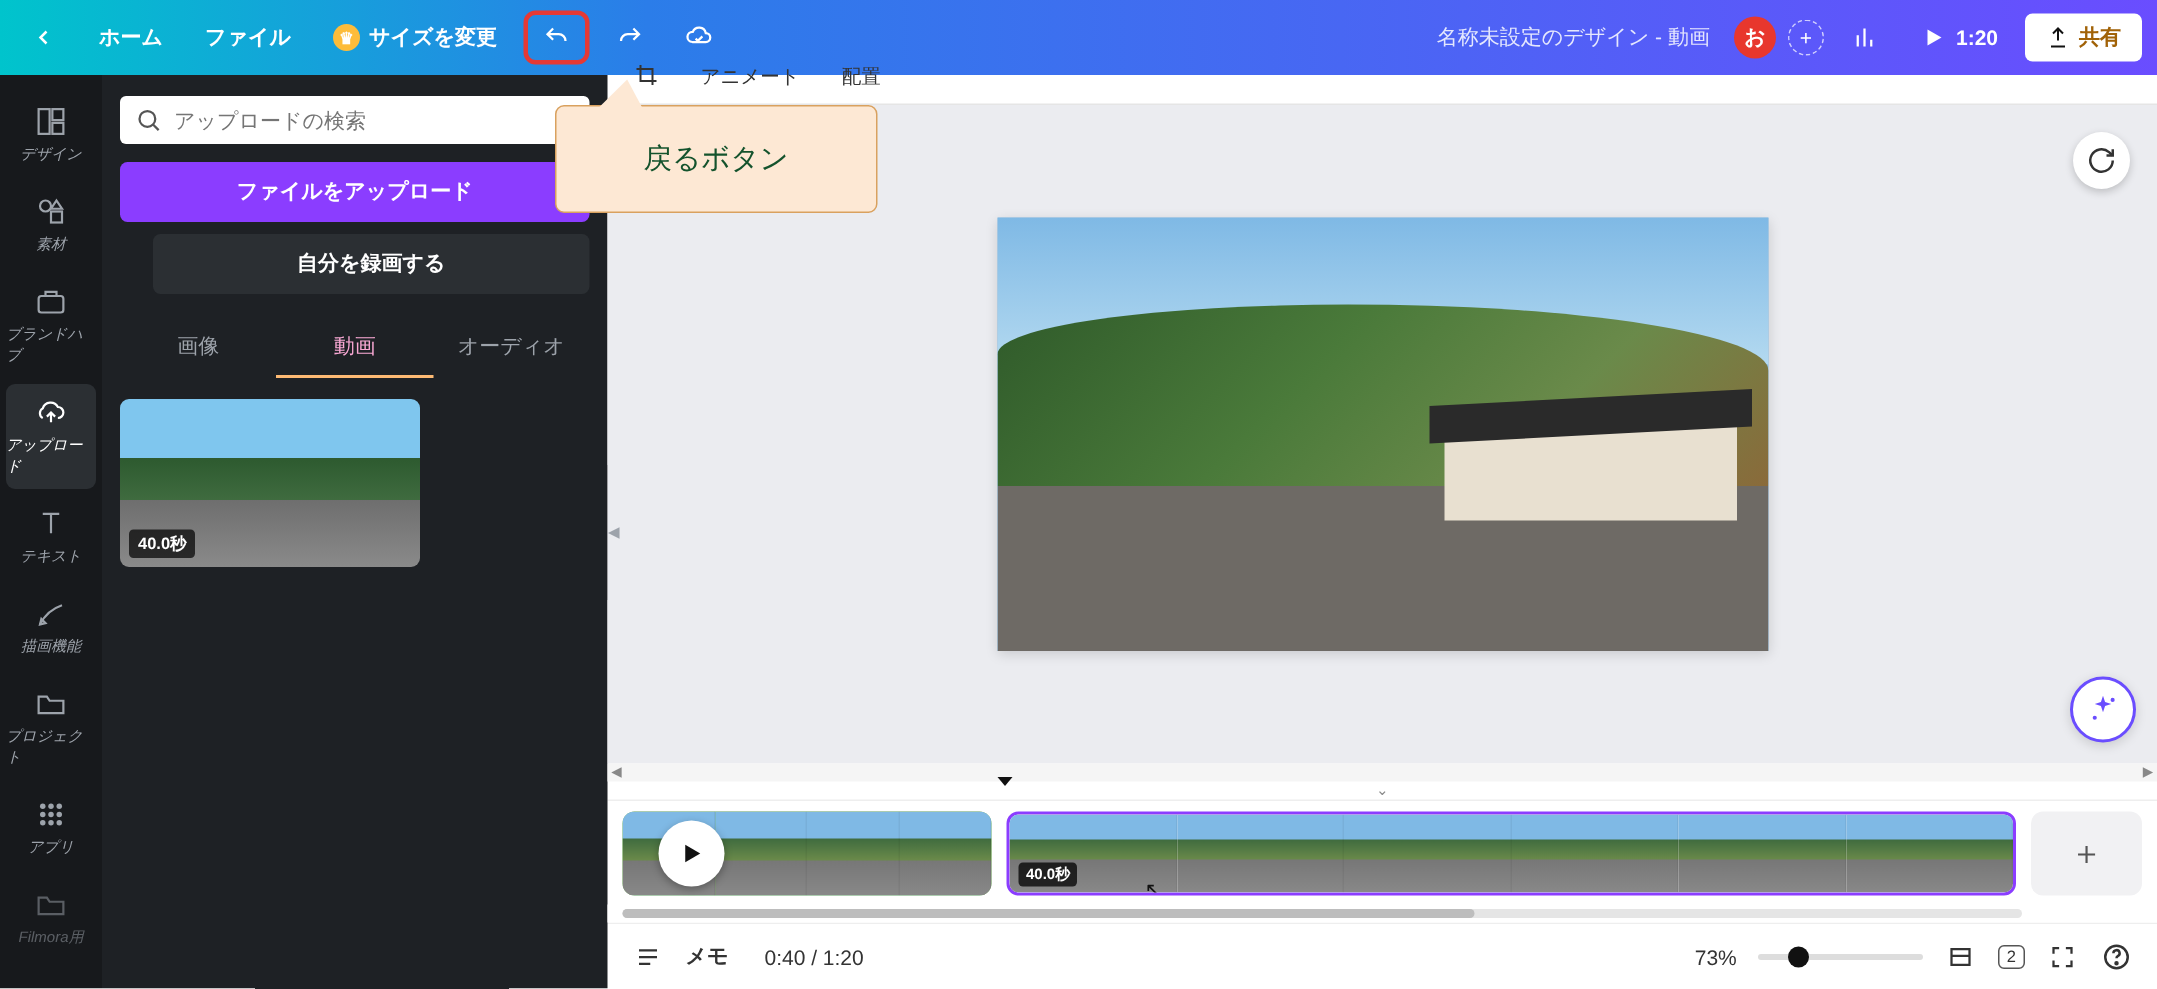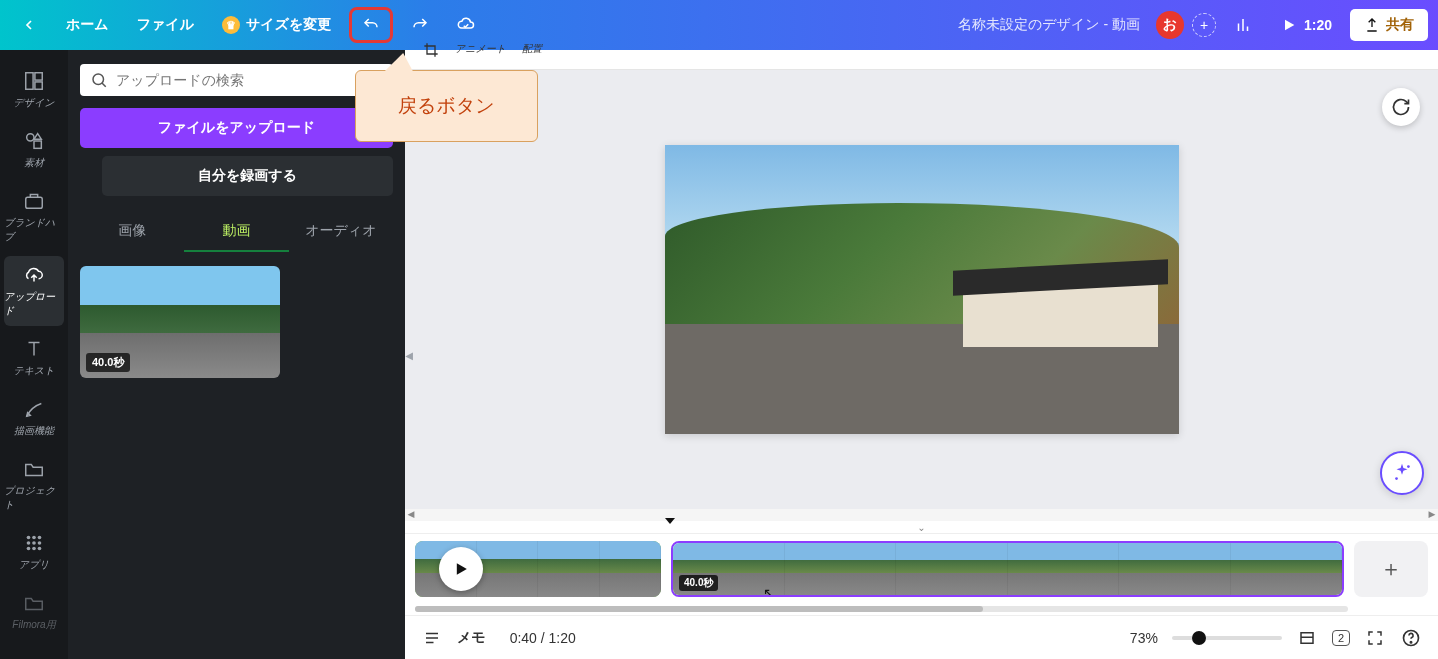--- a/index.html
+++ b/index.html
@@ -12,50 +12,50 @@
 .resize-badge { width: 18px; height: 18px; background: #fdbc3a; border-radius: 50%; display: flex; align-items: center; justify-content: center; font-size: 11px; color: #fff; }
 .undo-highlight { border: 3px solid #e53935; border-radius: 8px; padding: 2px 4px; }
 .tb-spacer { flex: 1; }
 .tb-title { font-size: 14px; opacity: 0.85; margin-right: 8px; }
 .avatar { width: 28px; height: 28px; border-radius: 50%; background: #e8372d; display: flex; align-items: center; justify-content: center; font-size: 14px; font-weight: 600; }
 .tb-plus { width: 24px; height: 24px; border: 1.5px dashed rgba(255,255,255,0.7); border-radius: 50%; display: flex; align-items: center; justify-content: center; font-size: 14px; }
 .share-btn { background: #fff; color: #a16207; padding: 7px 14px; border-radius: 5px; font-weight: 600; font-size: 14px; display: flex; align-items: center; gap: 6px; }
 .play-time { display: flex; align-items: center; gap: 6px; font-weight: 600; font-size: 14px; }
 
 
-.callout { position: absolute; left: 355px; top: 70px; background: #fde8d4; border: 1.5px solid #d9a15f; border-radius: 6px; padding: 22px 42px; font-size: 19px; color: #c2410c; z-index: 50; }
+.callout { position: absolute; left: 370px; top: 70px; background: #fde8d4; border: 1.5px solid #d9a15f; border-radius: 6px; padding: 22px 58px; font-size: 19px; color: #14532d; z-index: 50; }
 .callout::before { content: ""; position: absolute; top: -18px; left: 30px; width: 0; height: 0; border-left: 12px solid transparent; border-right: 22px solid transparent; border-bottom: 22px solid #fde8d4; transform: skew(-25deg); }
 
 
 .mainrow { flex: 1; display: flex; min-height: 0; }
 
 
 .rail { width: 68px; background: #17191c; display: flex; flex-direction: column; align-items: center; padding-top: 12px; gap: 4px; }
 .rail-item { width: 60px; padding: 8px 0; display: flex; flex-direction: column; align-items: center; gap: 4px; color: #9da3ab; font-size: 10px; cursor: pointer; border-radius: 6px; font-style: italic; }
 .rail-item.active { background: #2b2f33; color: #fff; }
 .rail-ico { width: 22px; height: 22px; }
 
 
 .panel { width: 337px; background: #1e2125; color: #fff; display: flex; flex-direction: column; padding: 14px 12px 0; position: relative; }
 .search-wrap { background: #fff; border-radius: 4px; display: flex; align-items: center; padding: 7px 10px; gap: 8px; }
 .search-wrap input { border: none; outline: none; flex: 1; font-size: 14px; color: #333; }
 .upload-btn { margin-top: 12px; background: #8b3dff; color: #fff; text-align: center; padding: 11px; border-radius: 5px; font-weight: 600; font-size: 14px; cursor: pointer; }
 .record-btn { margin-top: 8px; background: #2b2f33; color: #fff; text-align: center; padding: 11px; border-radius: 5px; font-weight: 600; font-size: 14px; cursor: pointer; margin-left: 22px; }
 .tabs { display: flex; margin-top: 16px; }
 .tab { flex: 1; text-align: center; padding: 10px 0; font-size: 14px; color: #9da3ab; cursor: pointer; }
-.tab.active { color: #bef264; border-bottom: 2px solid #15803d; }
+.tab.active { color: #f9a8d4; border-bottom: 2px solid #fdba74; }
 .thumb { margin-top: 14px; width: 200px; height: 112px; border-radius: 6px; position: relative; overflow: hidden; background: linear-gradient(#7fc6ee 0%, #7fc6ee 35%, #2d5a2f 35%, #3f6b3f 60%, #6e6e6e 60%, #8a8a8a 100%); }
 .thumb-label { position: absolute; left: 6px; bottom: 6px; background: rgba(0,0,0,0.7); color: #fff; font-size: 11px; padding: 2px 6px; border-radius: 3px; font-weight: 600; }
 .panel::after { content: ""; position: absolute; right: -10px; top: 50%; width: 10px; height: 90px; background: #1e2125; border-radius: 0 10px 10px 0; transform: translateY(-50%); }
 .panel-collapse { position: absolute; right: -8px; top: 50%; transform: translateY(-50%); color: #9da3ab; font-size: 10px; z-index: 2; }
 
 
 .canvas-area { flex: 1; display: flex; flex-direction: column; background: #fff; min-width: 0; }
 .canvas-top { height: 20px; border-bottom: 1px solid #e5e5e5; position: relative; }
-.canvas-toolbar-frag { position: absolute; left: 18px; top: -8px; display: flex; gap: 16px; font-size: 10px; color: #333; font-style: italic; }
+.canvas-toolbar-frag { position: absolute; left: 18px; top: -8px; display: flex; gap: 28px; font-size: 13px; color: #333; }
 .canvas-toolbar-frag span.ic { color: #333; }
 .canvas-stage { flex: 1; background: #ebecf0; position: relative; display: flex; align-items: center; justify-content: center; overflow: hidden; }
 .video-frame { width: 514px; height: 289px; background: #87b9e0; position: relative; box-shadow: 0 2px 8px rgba(0,0,0,0.15); overflow: hidden; }
 .sky { position: absolute; inset: 0; height: 34%; background: linear-gradient(#7fb9e5, #b3d9f0); }
 .hills { position: absolute; top: 20%; left: 0; right: 0; height: 42%; background: linear-gradient(135deg, #2f5a2a 0%, #4a7a3a 40%, #6a8a4a 70%, #8a6a3a 100%); border-radius: 50% 60% 0 0 / 30% 40% 0 0; }
 .ground { position: absolute; bottom: 0; left: 0; right: 0; height: 38%; background: #6e6a65; }
 .building { position: absolute; right: 4%; bottom: 30%; width: 38%; height: 22%; background: #e8e0d0; }
 .building::before { content:""; position:absolute; top:-30%; left:-5%; right:-5%; height:40%; background:#2a2a2a; transform: skewY(-3deg); }
 .refresh-fab { position: absolute; right: 18px; top: 18px; width: 38px; height: 38px; background: #fff; border-radius: 50%; display: flex; align-items: center; justify-content: center; box-shadow: 0 2px 6px rgba(0,0,0,0.2); }
 .ai-fab { position: absolute; right: 14px; bottom: 14px; width: 44px; height: 44px; background: #fff; border-radius: 50%; border: 2px solid #6a4dff; display: flex; align-items: center; justify-content: center; box-shadow: 0 2px 8px rgba(0,0,0,0.15); }

